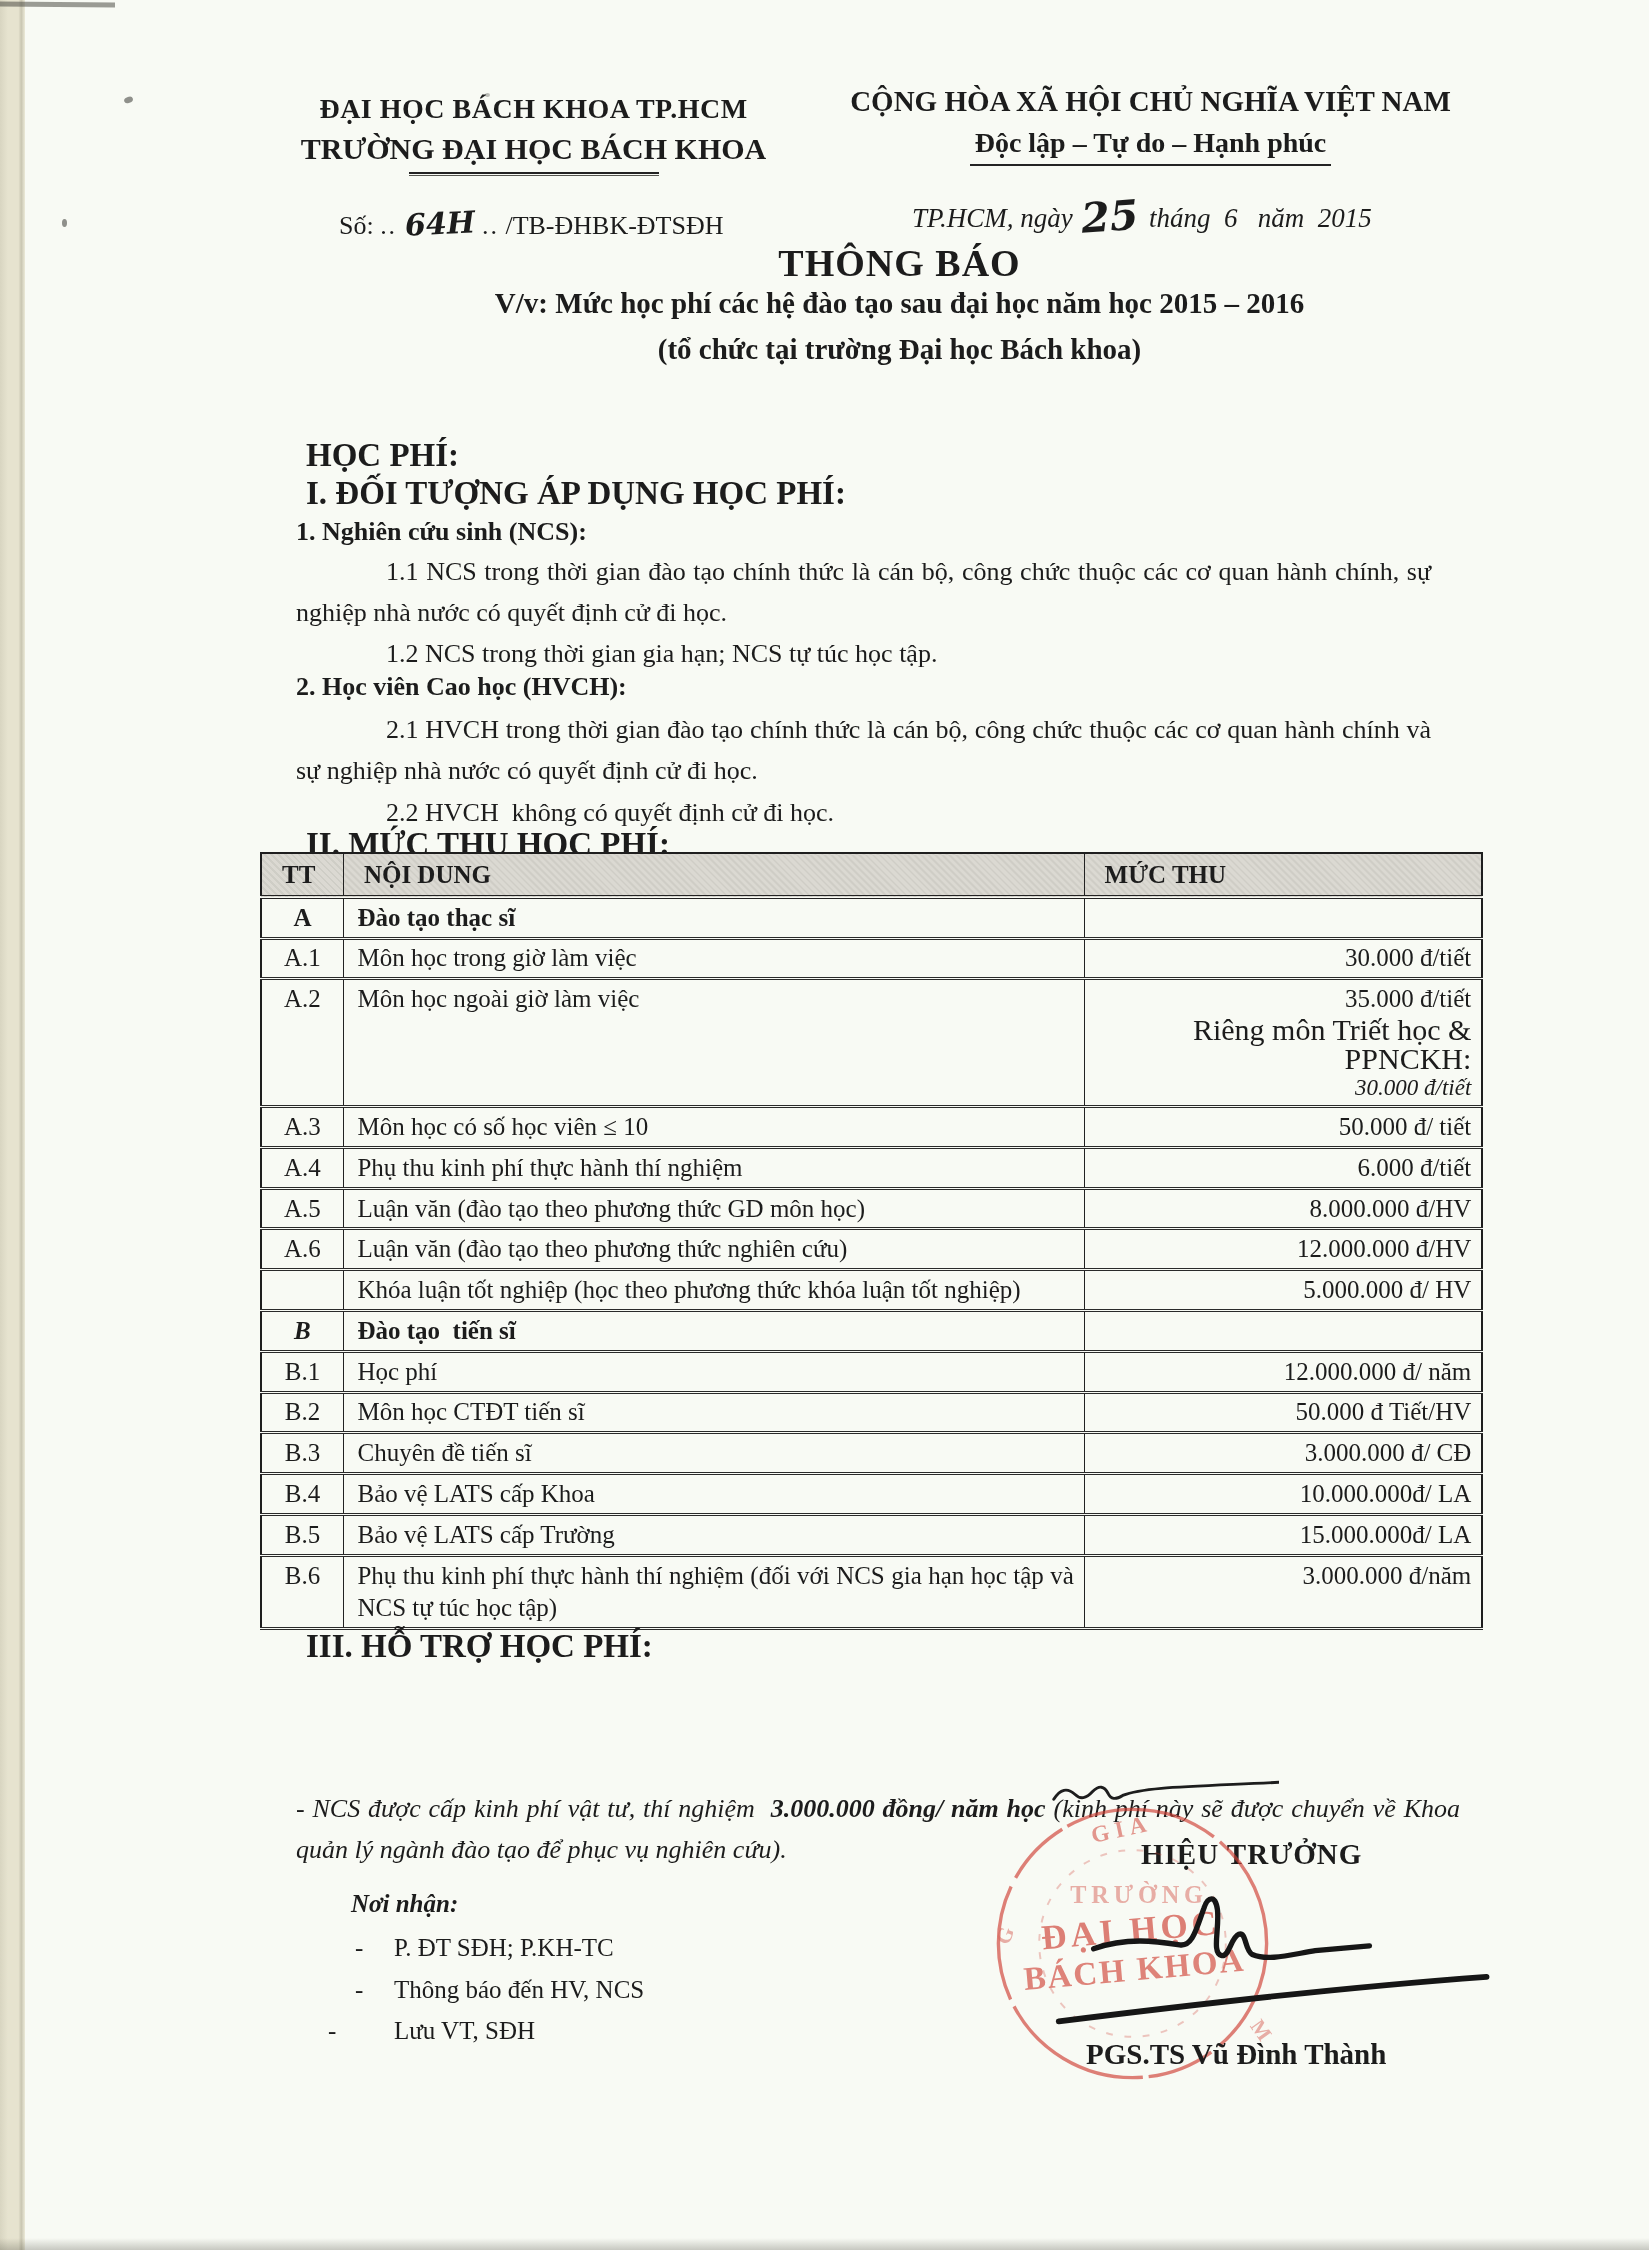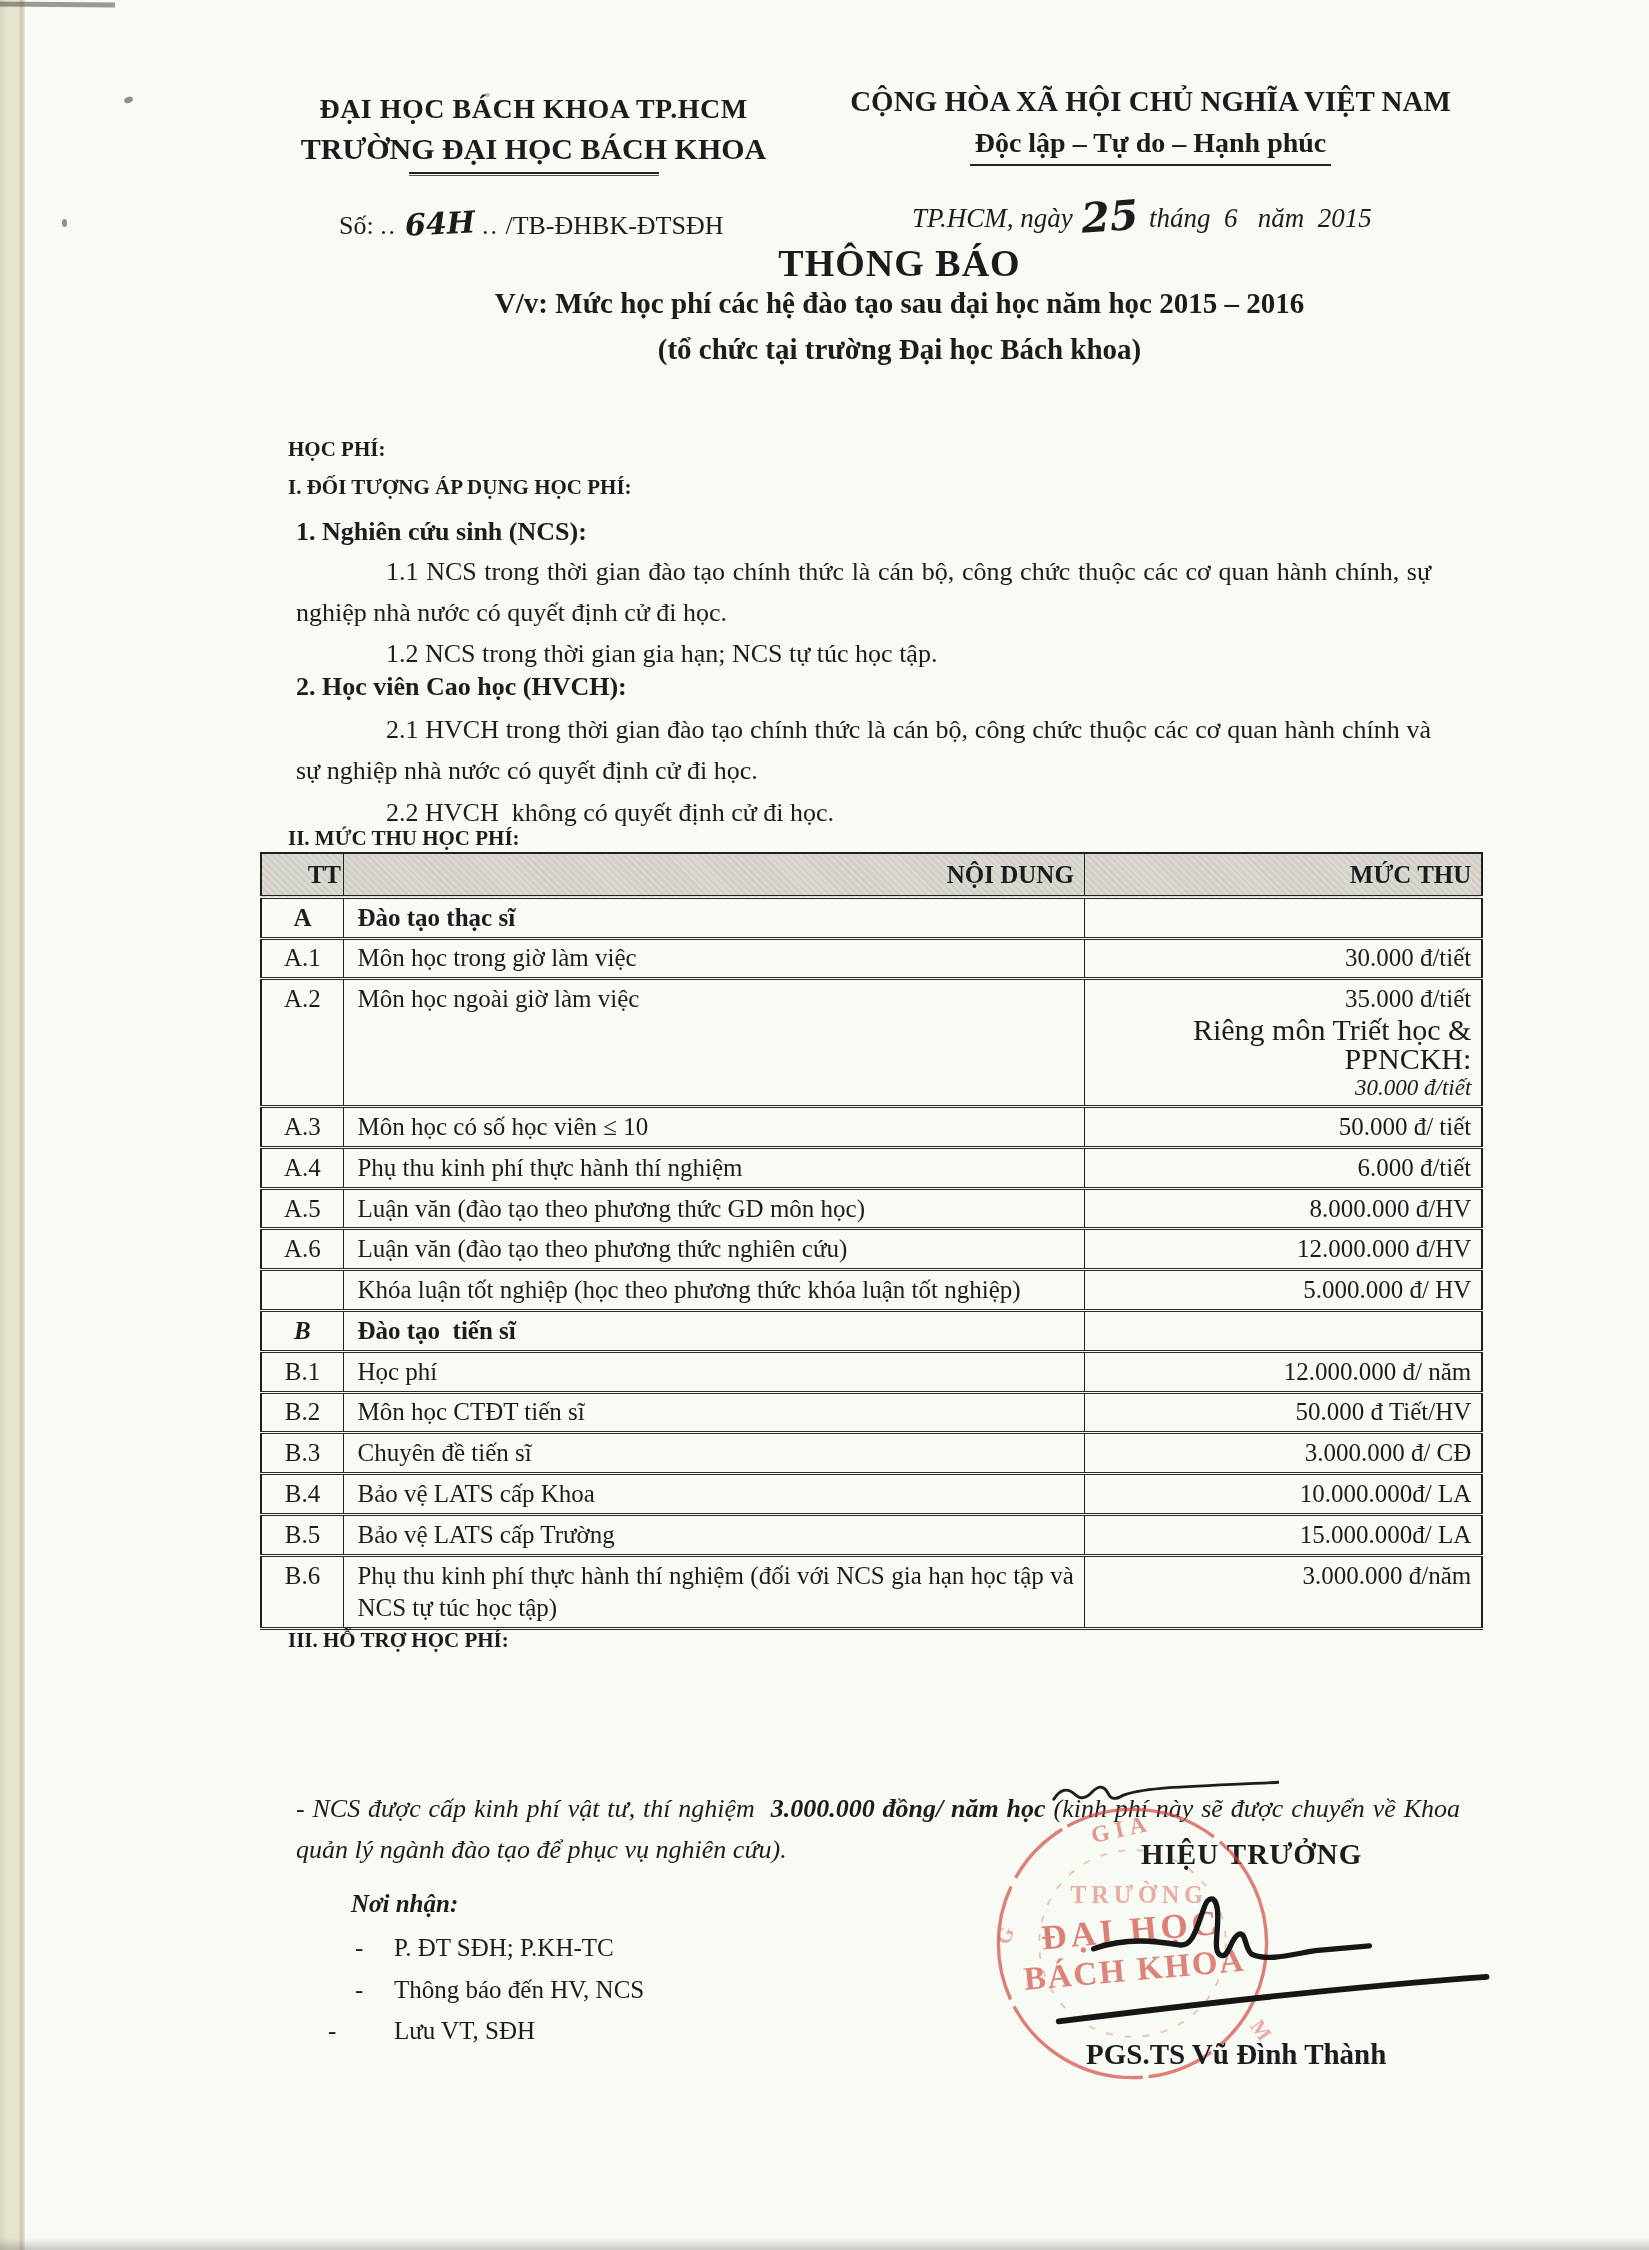--- a/index.html
+++ b/index.html
@@ -43,35 +43,35 @@
 
   .date-line { left:912px; top:200px; font-size:27px; font-style:italic; }
   .date-line .hand { font-size:41px; line-height:27px; transform:rotate(-4deg) translateY(3.9px); margin:0 3.9px 0 1.9px; }
 
   .title-block { left:150px; width:1499px; text-align:center; }
   .doc-title    { top:241px; font-size:38px; font-weight:bold; letter-spacing:1px; }
   .doc-subject  { top:287px; font-size:29px; font-weight:bold; }
   .doc-subject2 { top:333px; font-size:29px; font-weight:bold; }
 
   
-  .h-sec   { left:288px; font-size:21px; font-weight:bold; }
+  .h-sec   { left:306px; font-size:33px; font-weight:bold; }
   .h-item  { left:296px; font-size:26px; font-weight:bold; }
   .para    { left:296px; width:1135px; font-size:26px; line-height:41px; text-align:justify; }
   .indent  { text-indent:90px; }
 
   
   .fee-table { left:260px; top:852px; width:1223px; border-collapse:collapse;
     font-size:25px; }
   .fee-table td { border:1.9px solid #222; vertical-align:top; padding:2.9px 9.7px; line-height:32px; }
   .fee-table tr { border-bottom:3.9px double #2a2a2a; }
   .fee-table { border:2.9px solid #1e1e1e; }
   .fee-table .tt { width:61px; text-align:center; padding:2.9px 1.9px; }
   .fee-table .content { width:760px; text-align:justify; padding-left:13.6px; }
   .fee-table .amount { width:386px; text-align:right; padding-right:9.7px; }
-  .fee-table tr.head td { background:#dbd9d2; font-weight:bold; text-align:right; line-height:35px;
+  .fee-table tr.head td { background:#dbd9d2; font-weight:bold; text-align:left; line-height:35px;
     background-image:repeating-linear-gradient(45deg, rgba(120,120,115,.12) 0 1.9px, rgba(0,0,0,0) 1.9px 4.9px);padding-left:20px; }
   .fee-table tr.head { border-bottom:4.9px double #222; }
   .fee-table tr.group td.tt { font-weight:bold; }
   .fee-table tr.group td.content { font-weight:bold; }
   .fee-table tr.group-i td.tt { font-style:italic; }
   .fee-table .note  { font-size:30px; line-height:29px; }
   .fee-table .note2 { font-style:italic; font-size:23px; line-height:29px; }
 
   
   .support-p { left:296px; width:1164px; font-size:26px; line-height:41px; text-align:justify; }

